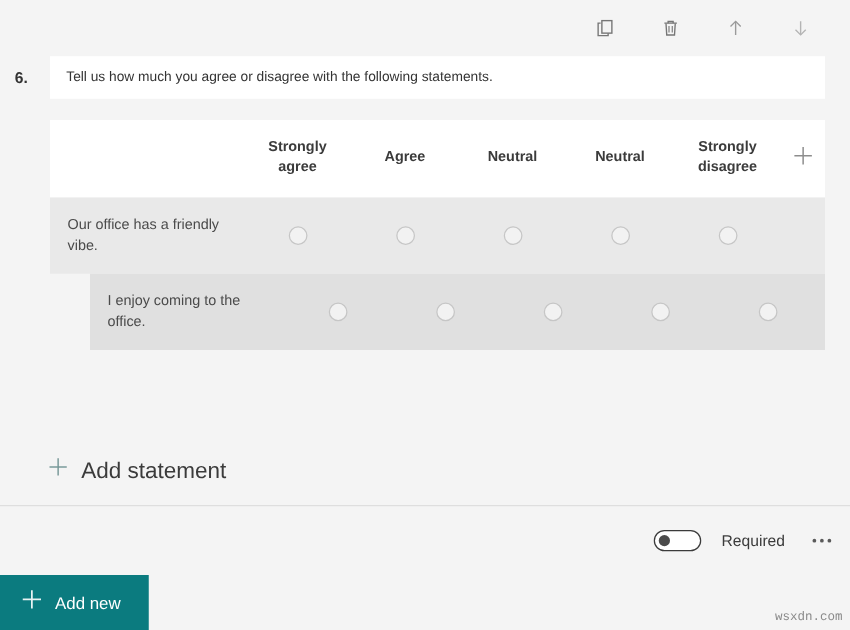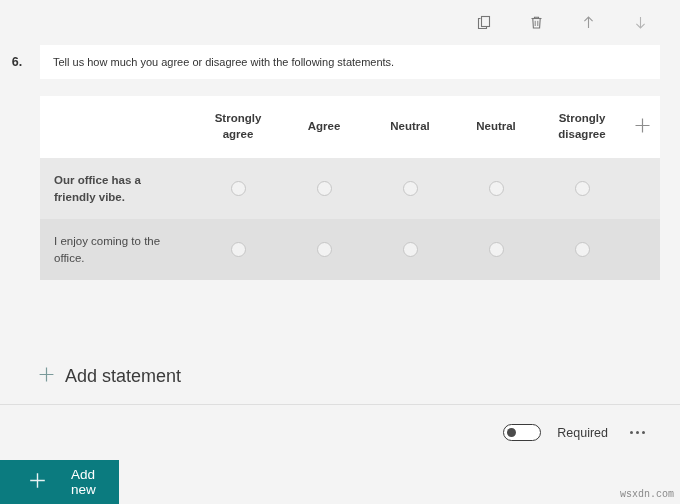--- a/index.html
+++ b/index.html
@@ -104,22 +104,22 @@
     align-items: center;
     justify-content: center;
     cursor: pointer;
   }
 
   .matrix-row {
     display: flex;
     align-items: center;
     background: #e9e9e9;
   }
-  .matrix-row.alt { background: #e0e0e0; }
-  .row-h1 { height: 61px; font-weight: bold; }
+  .matrix-row.alt { background: #e0e0e0; margin-left: 32px; }
+  .row-h1 { height: 61px; }
   .row-h2 { height: 61px; }
   .row-h3 { height: 80px; }
 
   .row-label {
     width: 155px;
     flex: 0 0 155px;
     font-size: 11.5px;
     color: #4a4a4a;
     line-height: 1.45;
     padding: 0 14px 0 14px;
@@ -167,21 +167,21 @@
   }
   .footer-bar {
     position: absolute;
     top: 405px;
     left: 0;
     width: 680px;
     height: 55px;
     display: flex;
     align-items: center;
     justify-content: flex-end;
-    padding-right: 30px;
+    padding-right: 10px;
     gap: 16px;
   }
   .toggle {
     width: 38px;
     height: 17px;
     border-radius: 9px;
     border: 1.5px solid #3b3b3b;
     background: #ffffff;
     position: relative;
     cursor: pointer;
@@ -220,22 +220,22 @@
   
   .add-new {
     position: absolute;
     left: 0;
     top: 460px;
     width: 119px;
     height: 44px;
     background: #0b7b7f;
     display: flex;
     align-items: center;
-    gap: 24px;
-    padding-left: 28px;
+    gap: 9px;
+    padding-left: 16px;
     cursor: pointer;
   }
   .add-new .label {
     color: #ffffff;
     font-size: 13.5px;
   }
 
   .watermark {
     position: absolute;
     right: 6px;

